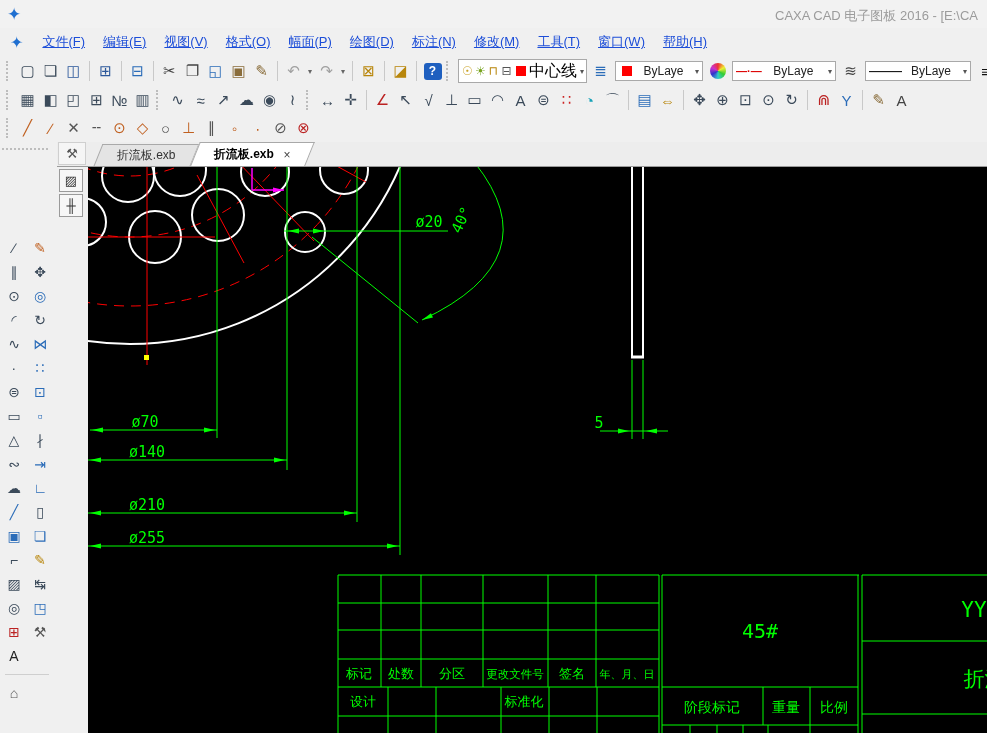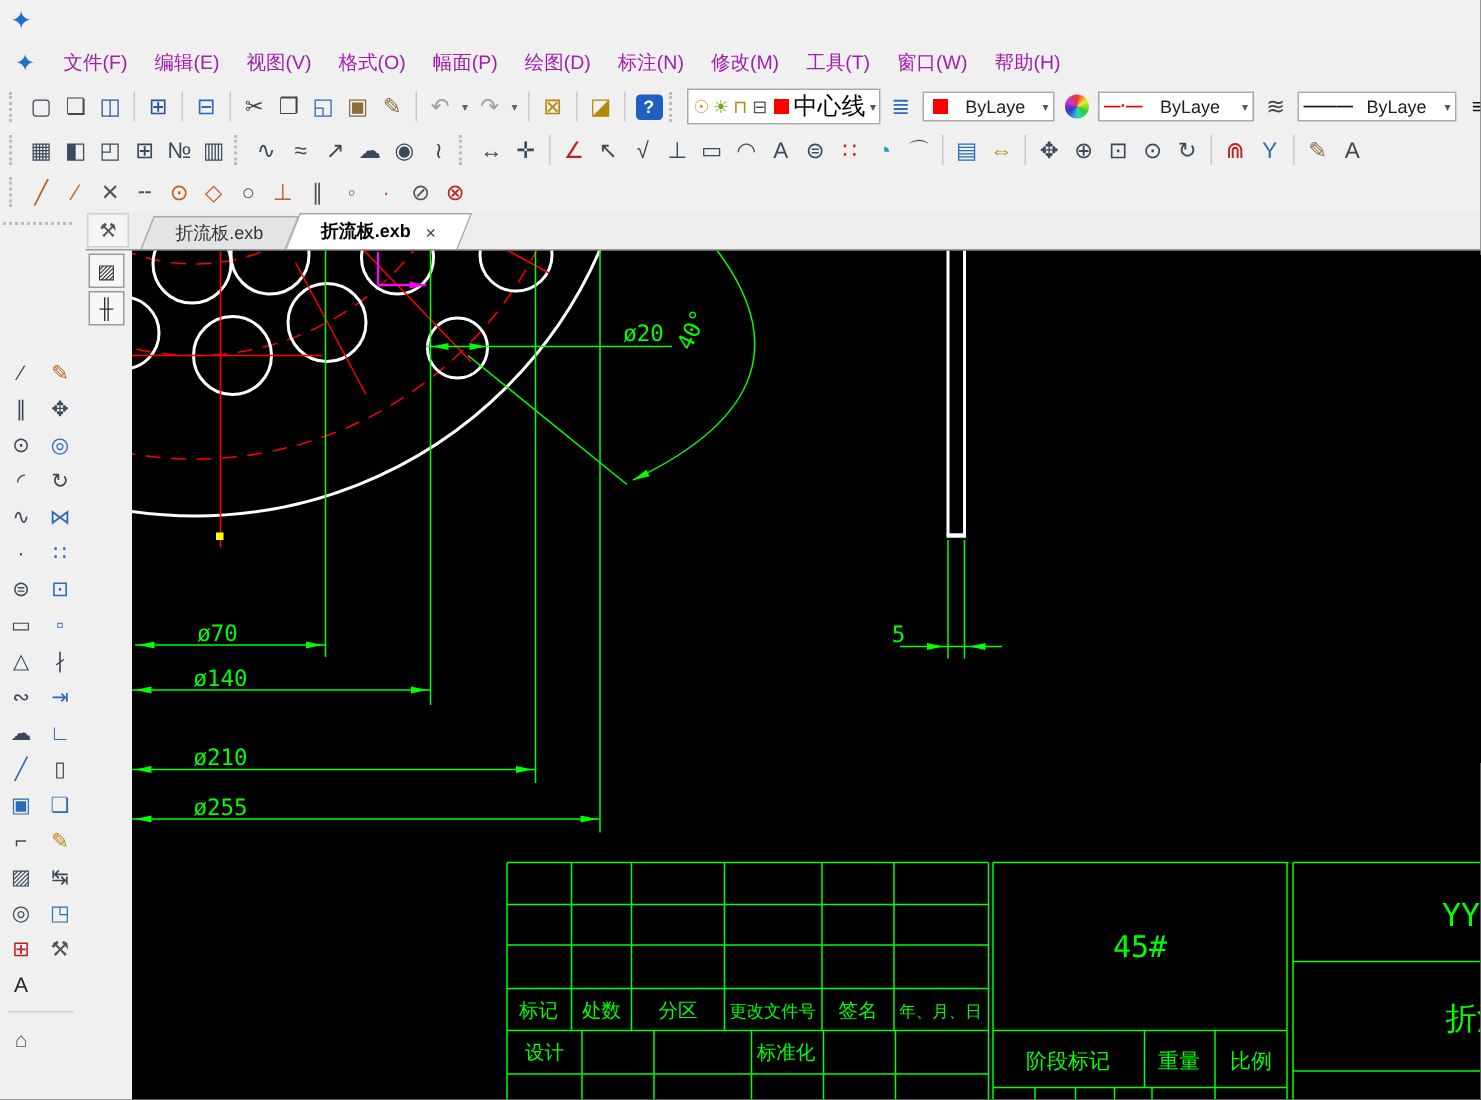--- a/index.html
+++ b/index.html
@@ -6,21 +6,21 @@
   body{width:987px;height:733px;position:relative;overflow:hidden;background:#f0f0f0;
        font-family:"Liberation Sans","DejaVu Sans",sans-serif;-webkit-font-smoothing:antialiased;}
   .abs{position:absolute;}
   
   #titlebar{left:0;top:0;width:987px;height:28px;background:#f2f2f2;}
   #titlebar .appico{position:absolute;left:7px;top:4px;font-size:17px;color:#1f6fd0;}
   #titlebar .title{position:absolute;left:775px;top:7px;font-size:13px;color:#9b9b9b;white-space:nowrap;}
   
   #menubar{left:0;top:28px;width:987px;height:28px;background:#f0f0f0;display:flex;align-items:center;padding-left:6px;box-sizing:border-box;}
   #menubar .appico{font-size:16px;color:#1f6fd0;margin:0 10px 0 4px;}
-  .mitem{font-size:13px;color:#a21caf;padding:4px 9px;cursor:default;}
+  .mitem{font-size:13px;color:#1d4ed8;padding:4px 9px;cursor:default;text-decoration:underline;}
   
   .tbar{left:0;width:987px;background:#f0f0f0;display:flex;align-items:center;padding-left:4px;box-sizing:border-box;overflow:hidden;}
   #tb1{top:56px;height:30px;}
   #tb2{top:86px;height:28px;}
   #tb3{top:114px;height:28px;}
   .ico{min-width:23px;height:22px;display:flex;align-items:center;justify-content:center;font-size:15px;color:#3b4a5a;flex:0 0 auto;}
   .ico.ddb{min-width:10px;font-size:8px;color:#666;}
   .sep{width:1px;height:20px;background:#c9c9c9;margin:0 4px;flex:0 0 auto;}
   .grip{width:3px;height:20px;border-left:2px dotted #bdbdbd;margin:0 5px 0 2px;flex:0 0 auto;}
   .layerbox{height:22px;border:1px solid #a9a9a9;background:#fff;display:flex;align-items:center;padding:0 2px;margin:0 2px;flex:0 0 auto;}
@@ -52,20 +52,21 @@
   .tab .x{transform:skewX(22deg);margin-left:10px;font-size:12px;color:#444;}
   
   #canvas{left:88px;top:167px;width:899px;height:566px;background:#000;}
   #cad text{font-family:"DejaVu Sans Mono","Liberation Mono",monospace;}
 </style>
 </head>
 <body>
 
 <div class="abs" id="titlebar">
   <span class="appico">✦</span>
+  <span class="title">CAXA CAD 电子图板 2016 - [E:\CA</span>
 </div>
 
 <div class="abs" id="menubar">
   <span class="appico">✦</span>
 <span class="mitem">文件(F)</span>
     <span class="mitem">编辑(E)</span>
     <span class="mitem">视图(V)</span>
     <span class="mitem">格式(O)</span>
     <span class="mitem">幅面(P)</span>
     <span class="mitem">绘图(D)</span>

